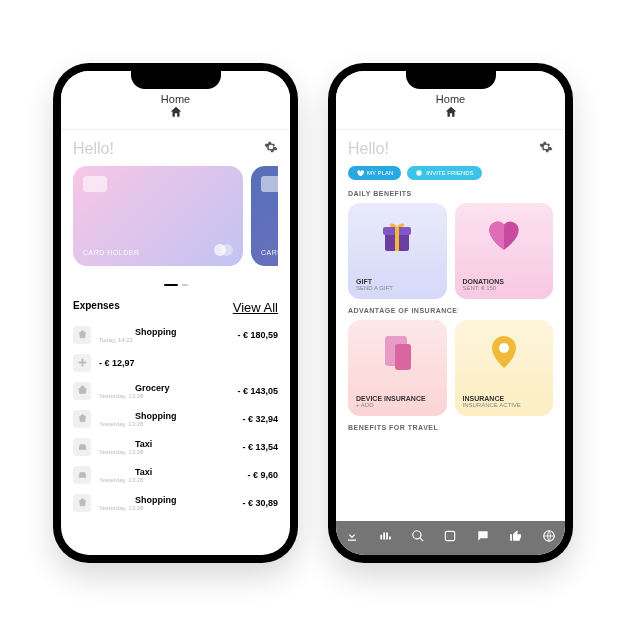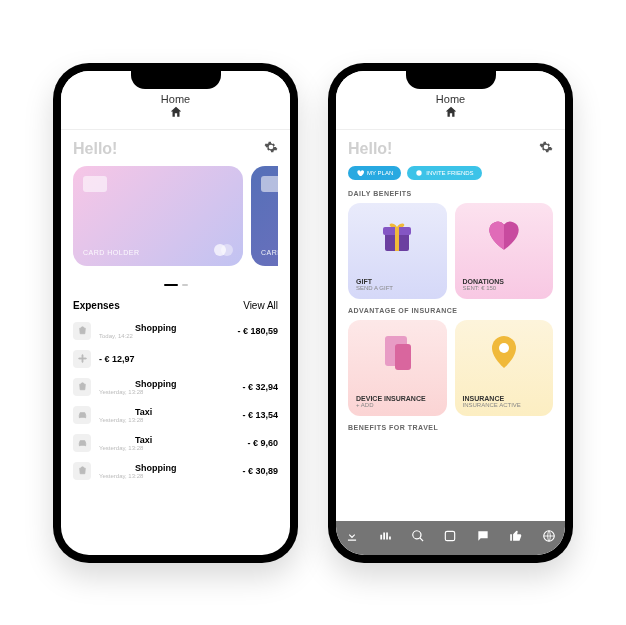--- a/index.html
+++ b/index.html
@@ -3,39 +3,39 @@
   <meta charset="utf-8">
   <style>
     * { margin: 0; padding: 0; box-sizing: border-box; font-family: -apple-system, BlinkMacSystemFont, Arial, sans-serif; }
     body { background: #fff; display: flex; justify-content: center; align-items: center; gap: 30px; min-height: 625px; padding: 40px 20px; }
     .phone { width: 245px; height: 500px; background: #000; border-radius: 36px; padding: 8px; position: relative; box-shadow: 0 14px 30px rgba(0,0,0,0.15); }
     .notch { position: absolute; top: 8px; left: 50%; transform: translateX(-50%); width: 90px; height: 18px; background: #000; border-radius: 0 0 14px 14px; z-index: 10; }
     .screen { width: 100%; height: 100%; background: #fff; border-radius: 28px; overflow: hidden; position: relative; }
     .topbar { position: relative; background: #fff; border-bottom: 1px solid #eee; padding: 22px 12px 8px; display: flex; justify-content: space-between; align-items: center; font-size: 11px; color: #333; flex-direction: column; }
     .scroll { height: calc(100% - 46px); overflow-y: auto; padding: 10px 12px; }
     .hello-row { display: flex; justify-content: space-between; align-items: center; margin-bottom: 8px; }
-    .hello { font-size: 16px; color: #d0d0d0; font-weight: 700; }
+    .hello { font-size: 16px; color: #d0d0d0; font-weight: 400; }
     .gear-cog { width: 14px; height: 14px; display: inline-block; }
     .cards { display: flex; gap: 8px; overflow: hidden; margin-bottom: 6px; }
     .card { min-width: 170px; height: 100px; border-radius: 14px; padding: 10px; display: flex; flex-direction: column; justify-content: space-between; }
     .card1 { background: linear-gradient(135deg,#f7c6e6 0%,#c1c3f2 100%); }
     .card2 { background: linear-gradient(135deg,#5570b8 0%,#7d6fc0 100%); }
     .chip { width: 24px; height: 16px; background: rgba(255,255,255,0.55); border-radius: 3px; }
     .card-bottom { display: flex; justify-content: space-between; align-items: flex-end; }
     .card-holder { font-size: 7px; color: rgba(255,255,255,0.9); letter-spacing: 0.5px; }
     .mc { display: flex; }
     .mc span { width: 12px; height: 12px; border-radius: 50%; }
     .mc span:first-child { background: rgba(255,255,255,0.7); }
     .mc span:last-child { background: rgba(255,255,255,0.4); margin-left: -5px; }
     .dots { text-align: center; margin-bottom: 10px; }
     .dots span { display: inline-block; width: 14px; height: 2px; background: #000; margin: 0 2px; border-radius: 2px; }
     .dots span:last-child { width: 6px; background: #ccc; }
     .exp-head { display: flex; justify-content: space-between; margin-bottom: 6px; }
     .exp-head .title { font-size: 10px; font-weight: 700; }
-    .exp-head .viewall { font-size: 10px; }
+    .exp-head .viewall { font-size: 13px; text-decoration: underline; }
     .exp-row { display: flex; align-items: center; padding: 5px 0; gap: 8px; }
     .exp-ico { width: 18px; height: 18px; border-radius: 4px; background: #f0f0f0; display: flex; align-items: center; justify-content: center; }
     .exp-ico svg { width: 11px; height: 11px; fill: #bbb; }
     .exp-info { flex: 1; }
     .exp-name { font-size: 9px; font-weight: 600; margin-left: 36px; }
     .exp-date { font-size: 6px; color: #bbb; }
     .exp-amount { font-size: 9px; font-weight: 600; }
     .pills { display: flex; gap: 6px; margin-bottom: 10px; }
     .pill { font-size: 6px; color: #fff; padding: 3px 8px; border-radius: 10px; display: flex; align-items: center; gap: 3px; }
     .pill-blue { background: #28a9e1; }
@@ -114,20 +114,32 @@
             <div class="exp-ico">
               <svg viewBox="0 0 24 24" fill="none" stroke="#bbb" stroke-width="2">
                 <path d="M11 4h2v7h7v2h-7v7h-2v-7H4v-2h7z"></path>
               </svg>
             </div>
             <div class="exp-amount">- € 12,97</div>
           </div>
           <div class="exp-row">
             <div class="exp-ico">
               <svg viewBox="0 0 24 24" fill="none" stroke="#bbb" stroke-width="2">
+                <path d="M4 8h16l-2 10H6z M8 8V6a4 4 0 018 0v2"></path>
+              </svg>
+            </div>
+            <div class="exp-info">
+              <div class="exp-name">Grocery</div>
+              <div class="exp-date">Yesterday, 13:28</div>
+            </div>
+            <div class="exp-amount">- € 143,05</div>
+          </div>
+          <div class="exp-row">
+            <div class="exp-ico">
+              <svg viewBox="0 0 24 24" fill="none" stroke="#bbb" stroke-width="2">
                 <path d="M6 7h12l-1 12H7z M9 7a3 3 0 016 0"></path>
               </svg>
             </div>
             <div class="exp-info">
               <div class="exp-name">Shopping</div>
               <div class="exp-date">Yesterday, 13:28</div>
             </div>
             <div class="exp-amount">- € 32,94</div>
           </div>
           <div class="exp-row">

